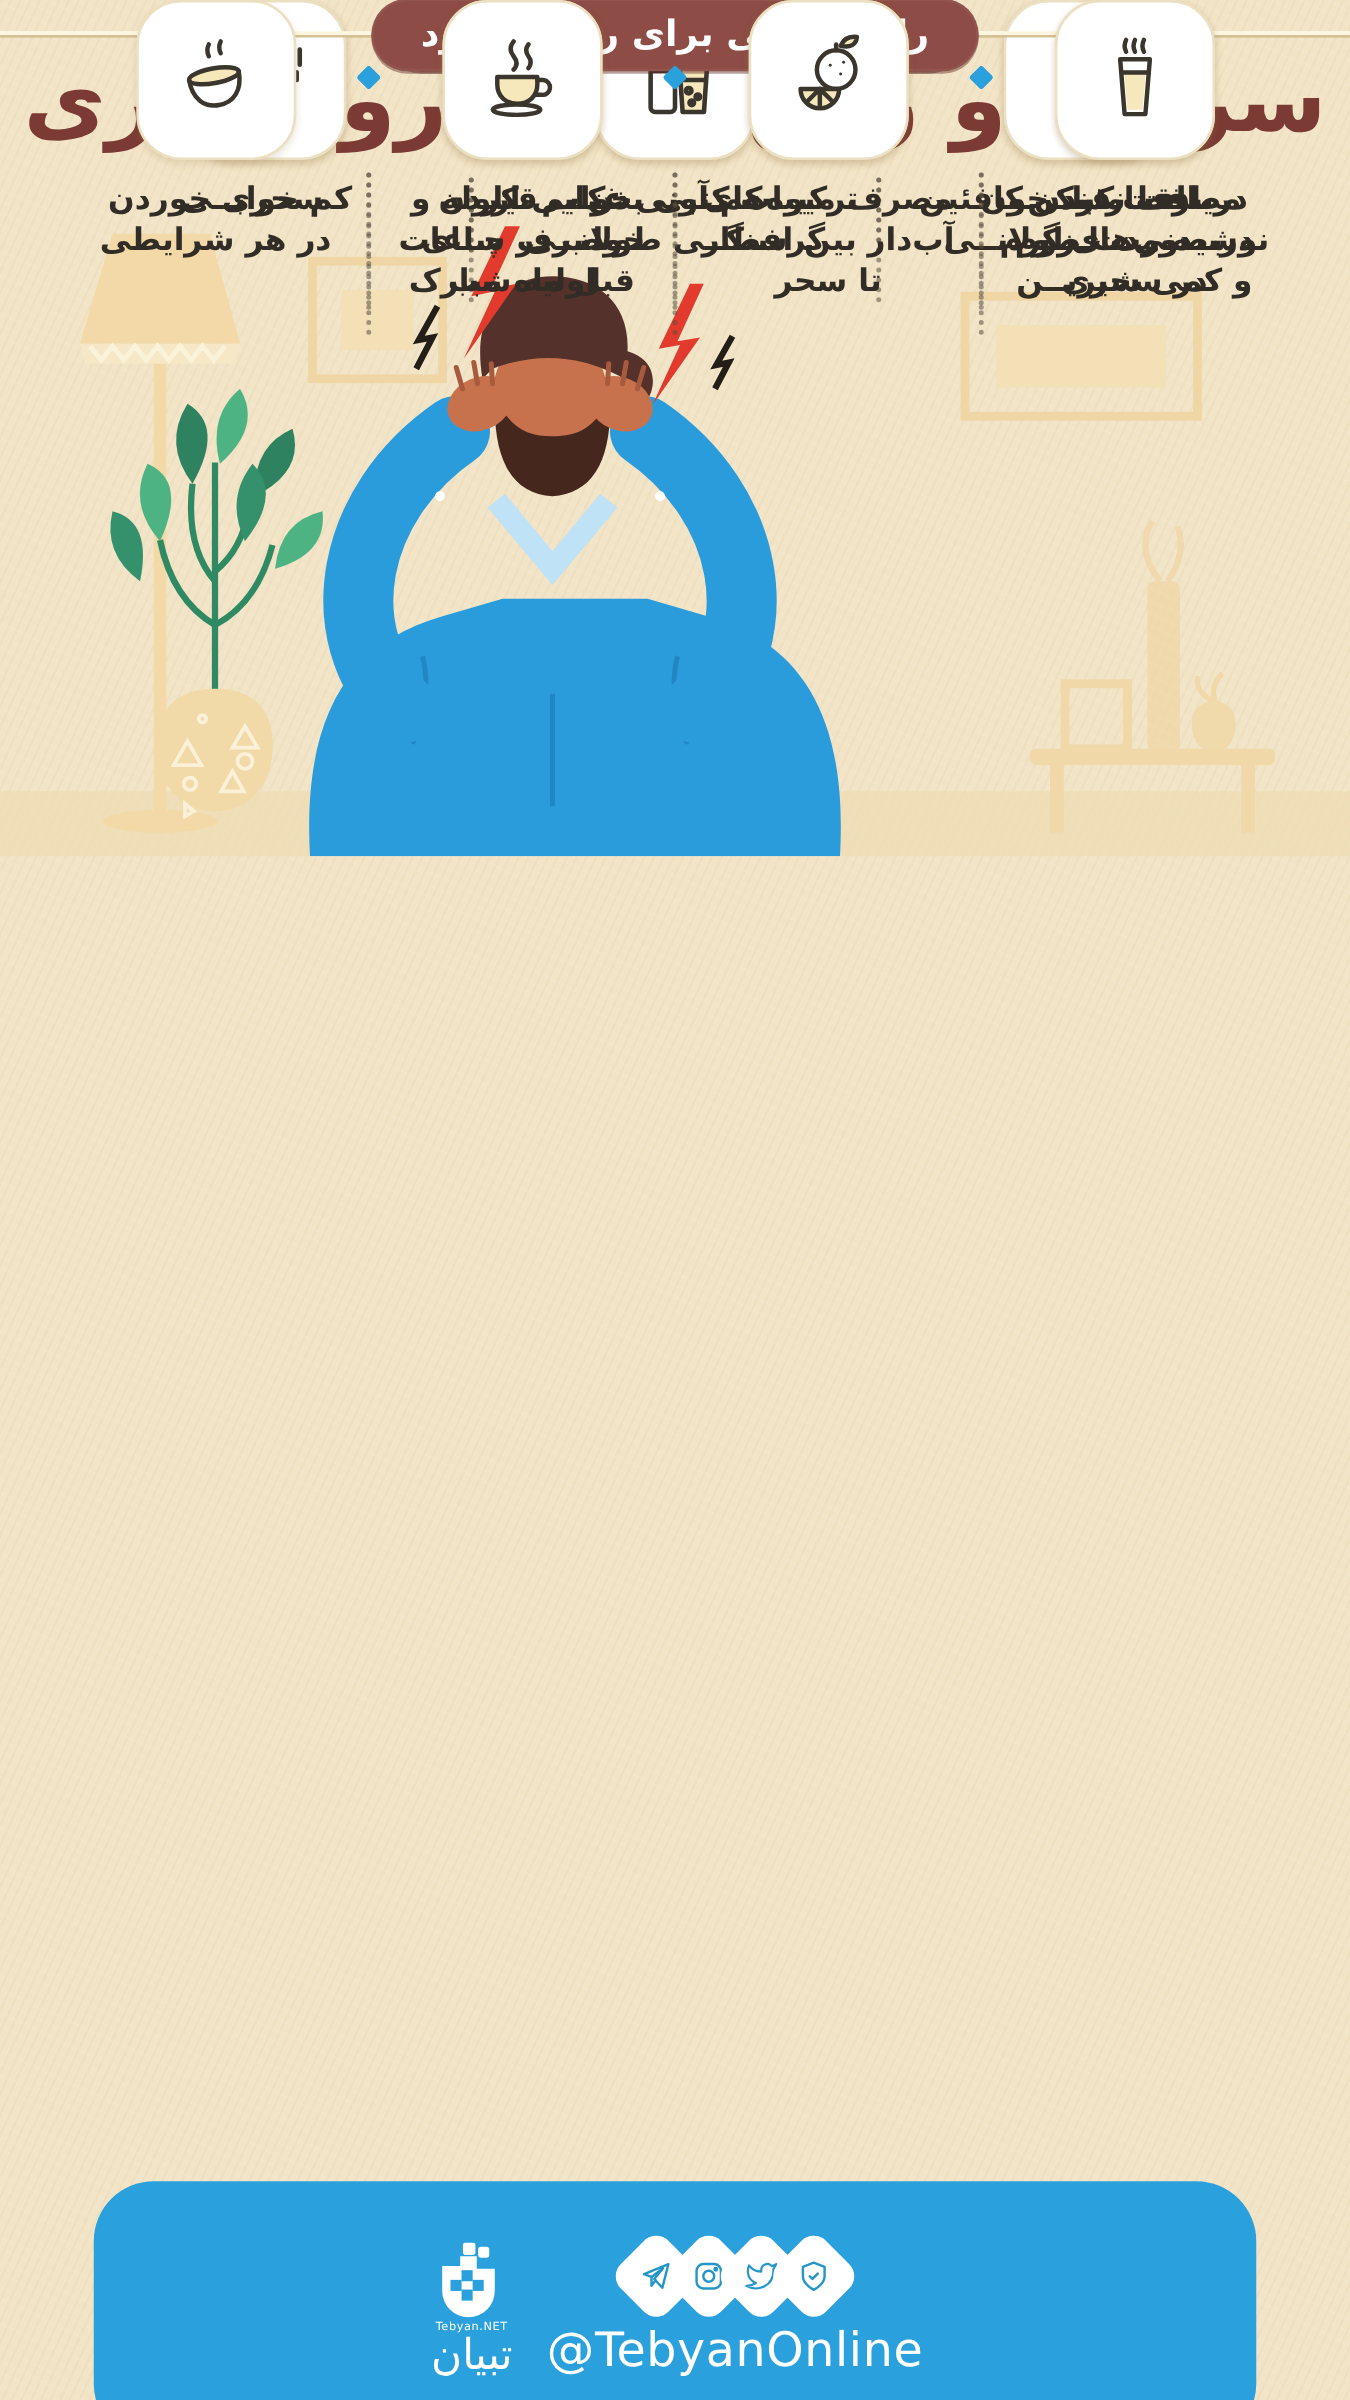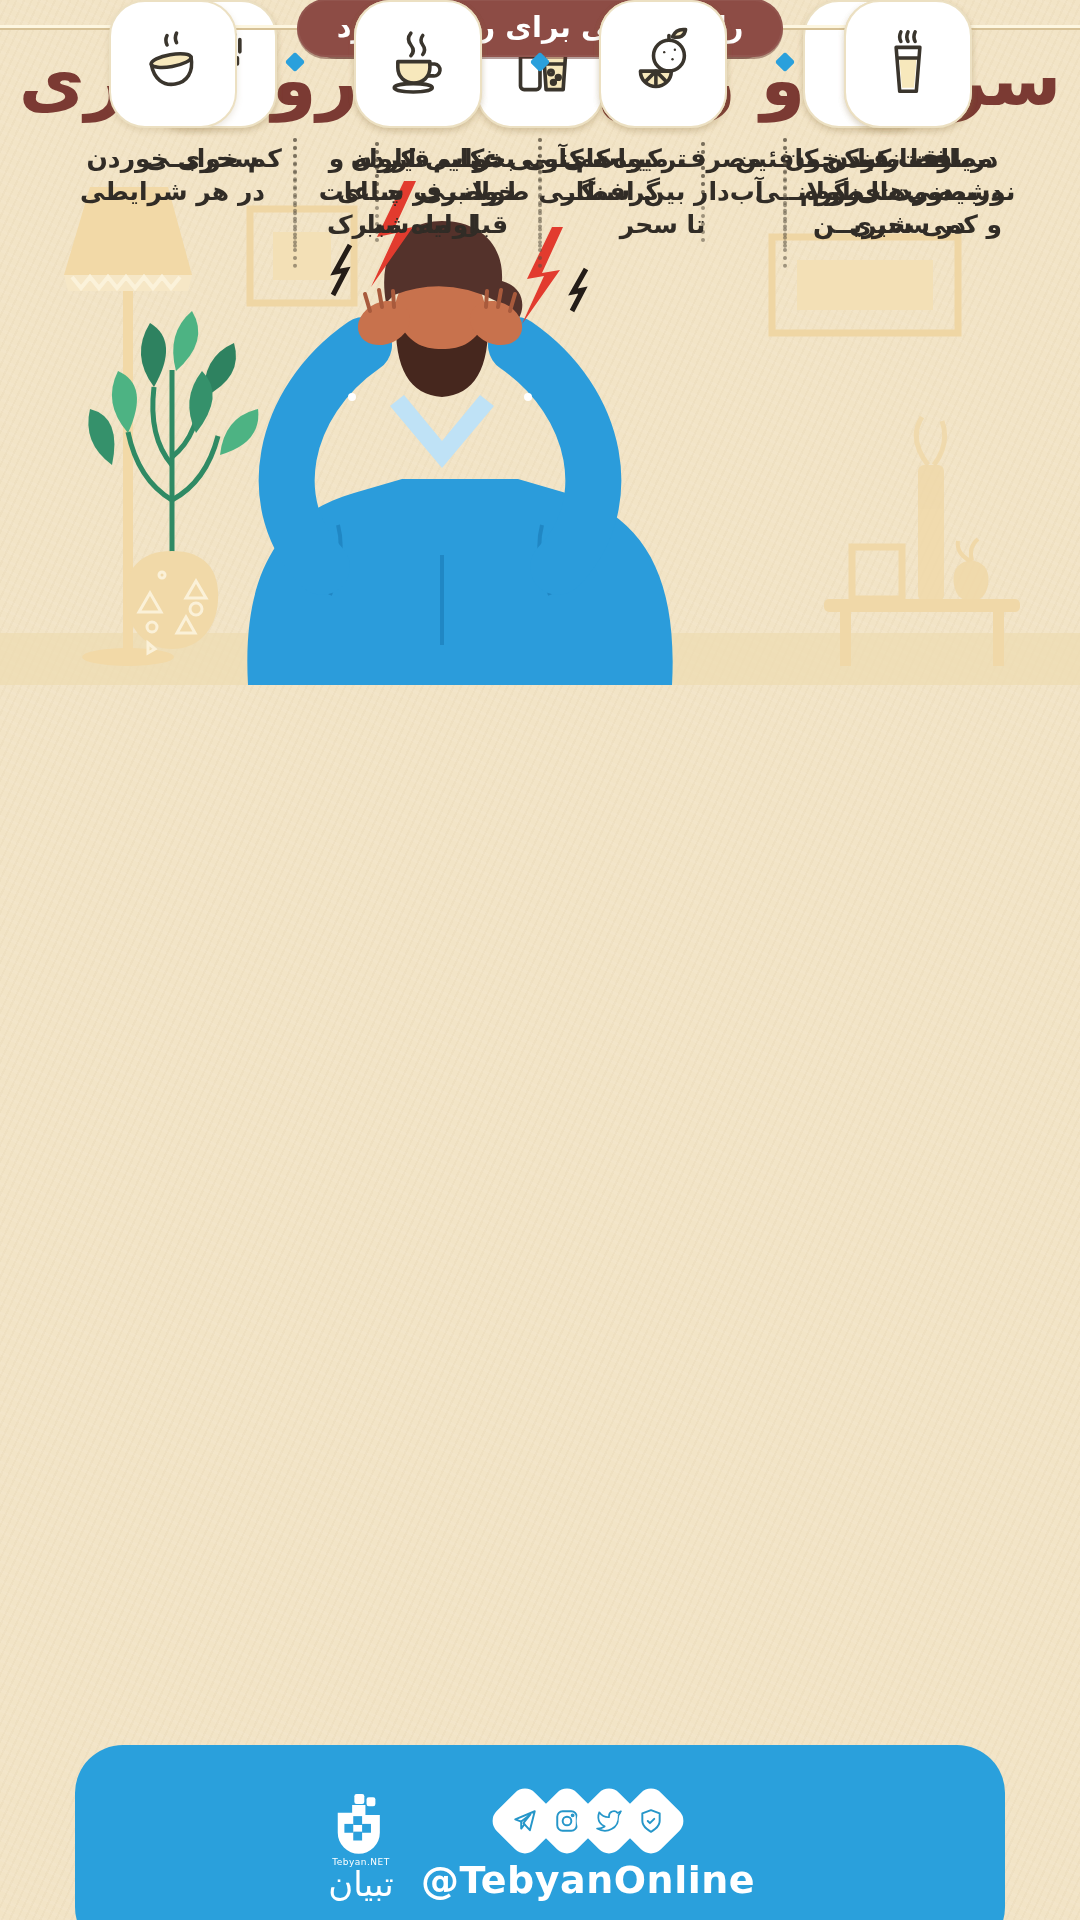--- a/index.html
+++ b/index.html
@@ -70,21 +70,21 @@
   .footer{
     position:absolute;left:75px;top:1745px;width:930px;height:210px;
     background:#2aa0dc;border-radius:48px;
     display:flex;align-items:center;justify-content:center;
   }
   .footer-inner{display:flex;align-items:center;gap:24px;margin-top:-4px;}
   .brand{display:flex;flex-direction:column;align-items:center;}
   .brand-word{position:relative;margin-top:2px;text-align:center;}
   .brand-caption{display:block;color:#fff;font-size:9px;letter-spacing:.5px;line-height:1;}
   .brand-text{display:block;color:#fff;font-size:34px;font-weight:normal;line-height:1.05;direction:rtl;}
-  .social-col{display:flex;flex-direction:column;align-items:center;font-weight:bold;}
+  .social-col{display:flex;flex-direction:column;align-items:center;}
   .chain{display:flex;align-items:center;}
   .dia-link{
     width:54px;height:54px;background:#fff;border-radius:14px;transform:rotate(45deg);
     display:flex;align-items:center;justify-content:center;margin:0 -6px;
   }
   .dia-link svg{transform:rotate(-45deg);}
   .handle{color:#fff;font-size:38px;margin-top:10px;letter-spacing:.5px;}
   svg .ln{fill:none;stroke:#3a352d;stroke-width:3;stroke-linecap:round;stroke-linejoin:round;}
   svg .fillc{fill:#f7e8bc;}
 </style>

